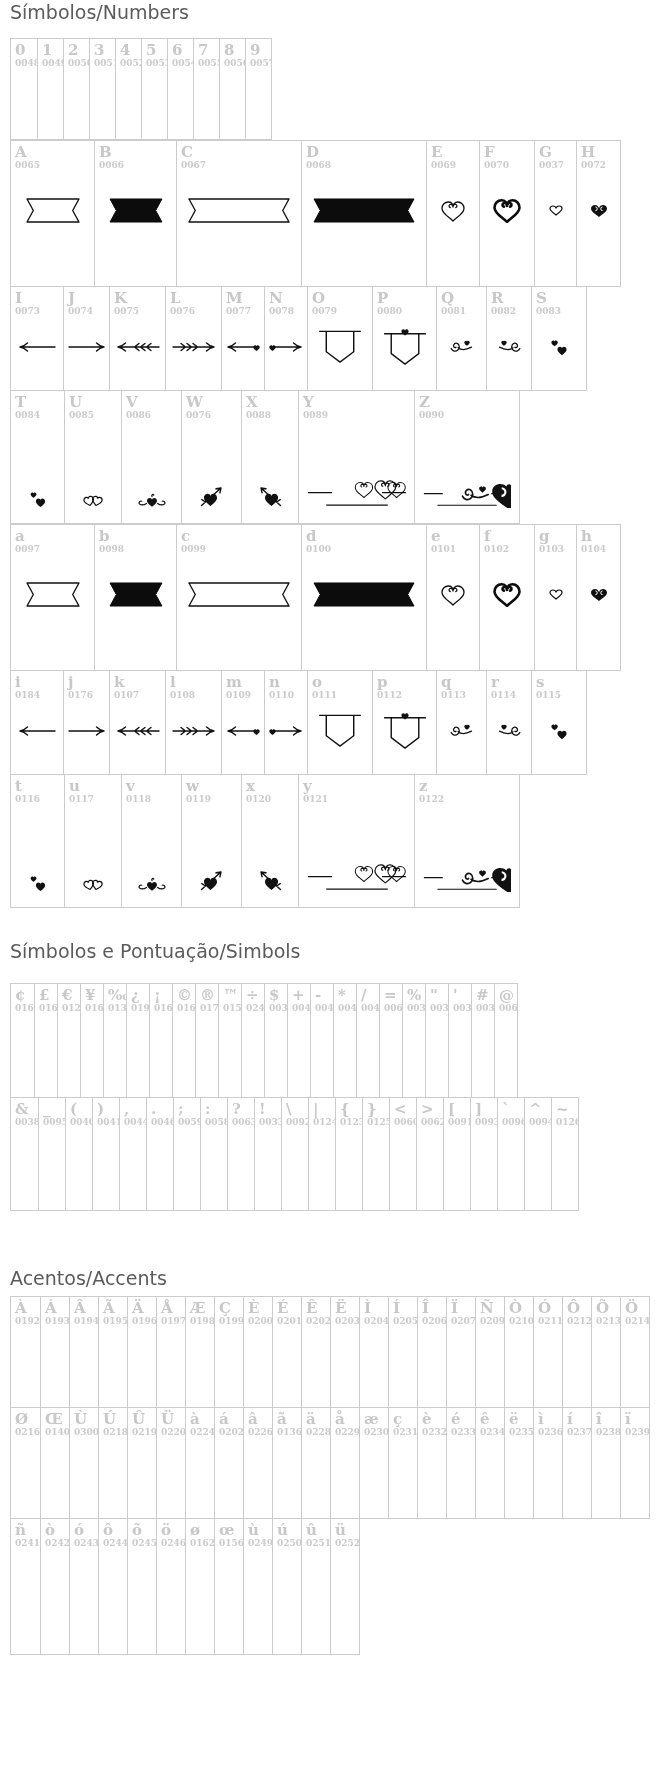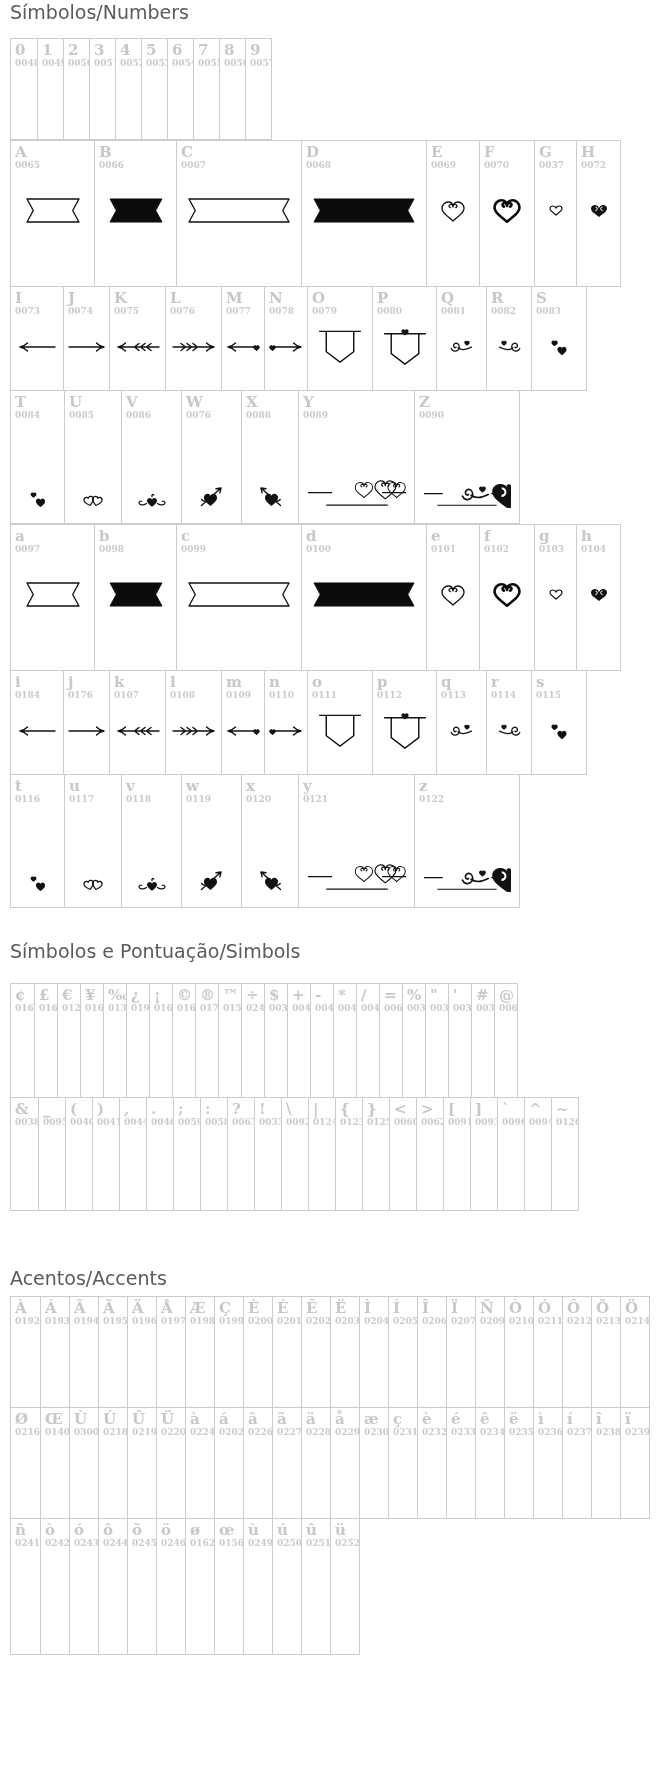--- a/index.html
+++ b/index.html
@@ -1338,21 +1338,21 @@
           <div class="gcell" style="width: 29px;">
             <div class="cell-head">
               <div class="cell-char">â</div>
               <div class="cell-code">0226</div>
             </div>
             <div class="glyph-area"></div>
           </div>
           <div class="gcell" style="width: 29px;">
             <div class="cell-head">
               <div class="cell-char">ã</div>
-              <div class="cell-code">0227</div>
+              <div class="cell-code">0136</div>
             </div>
             <div class="glyph-area"></div>
           </div>
           <div class="gcell" style="width: 29px;">
             <div class="cell-head">
               <div class="cell-char">ä</div>
               <div class="cell-code">0228</div>
             </div>
             <div class="glyph-area"></div>
           </div>

